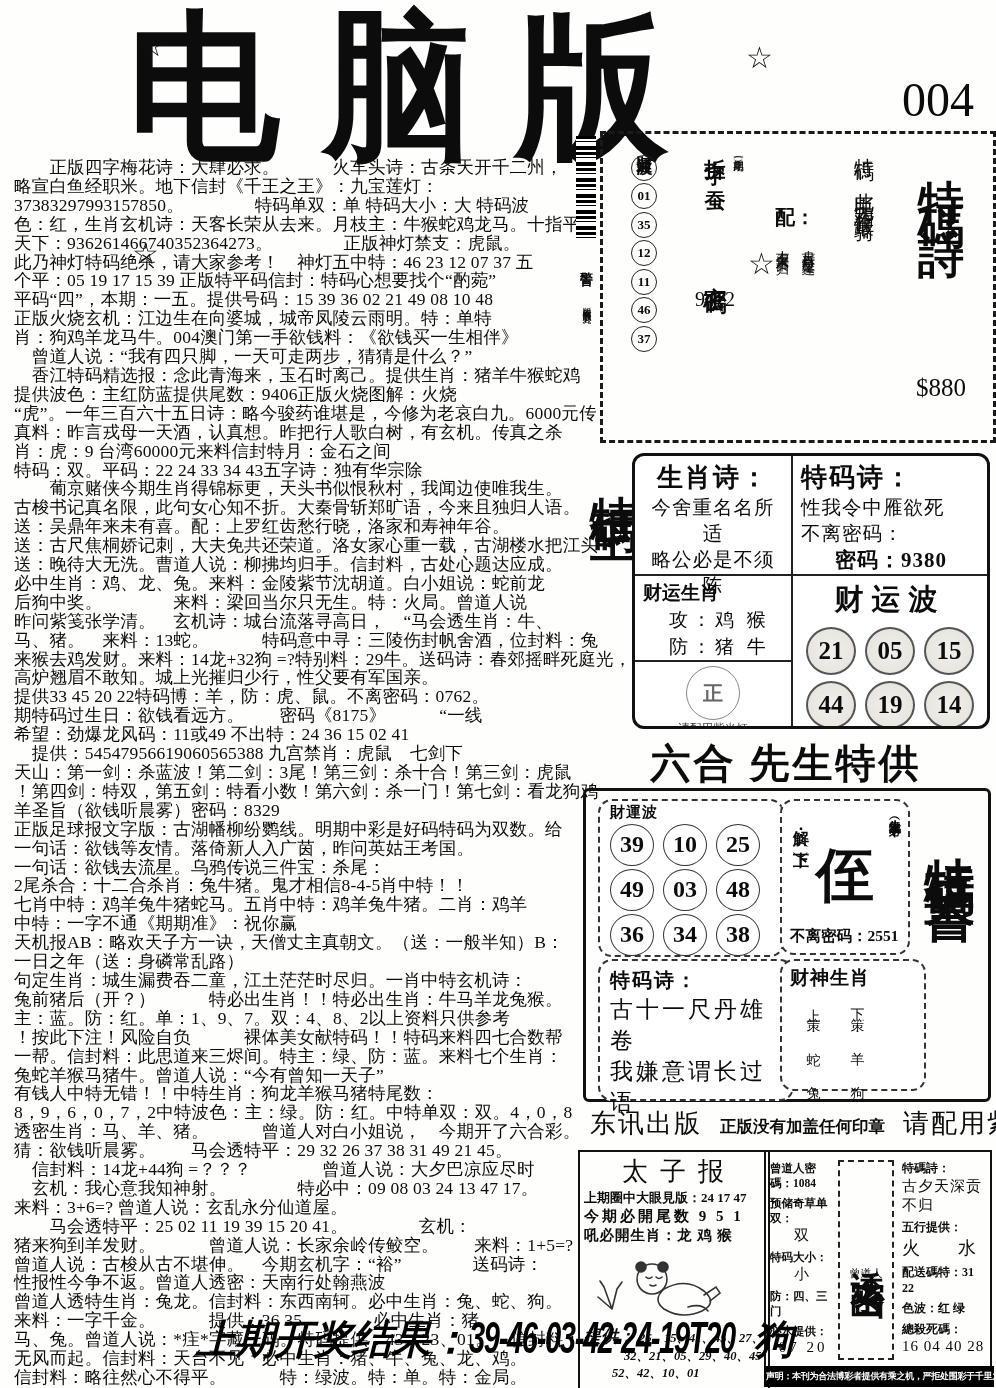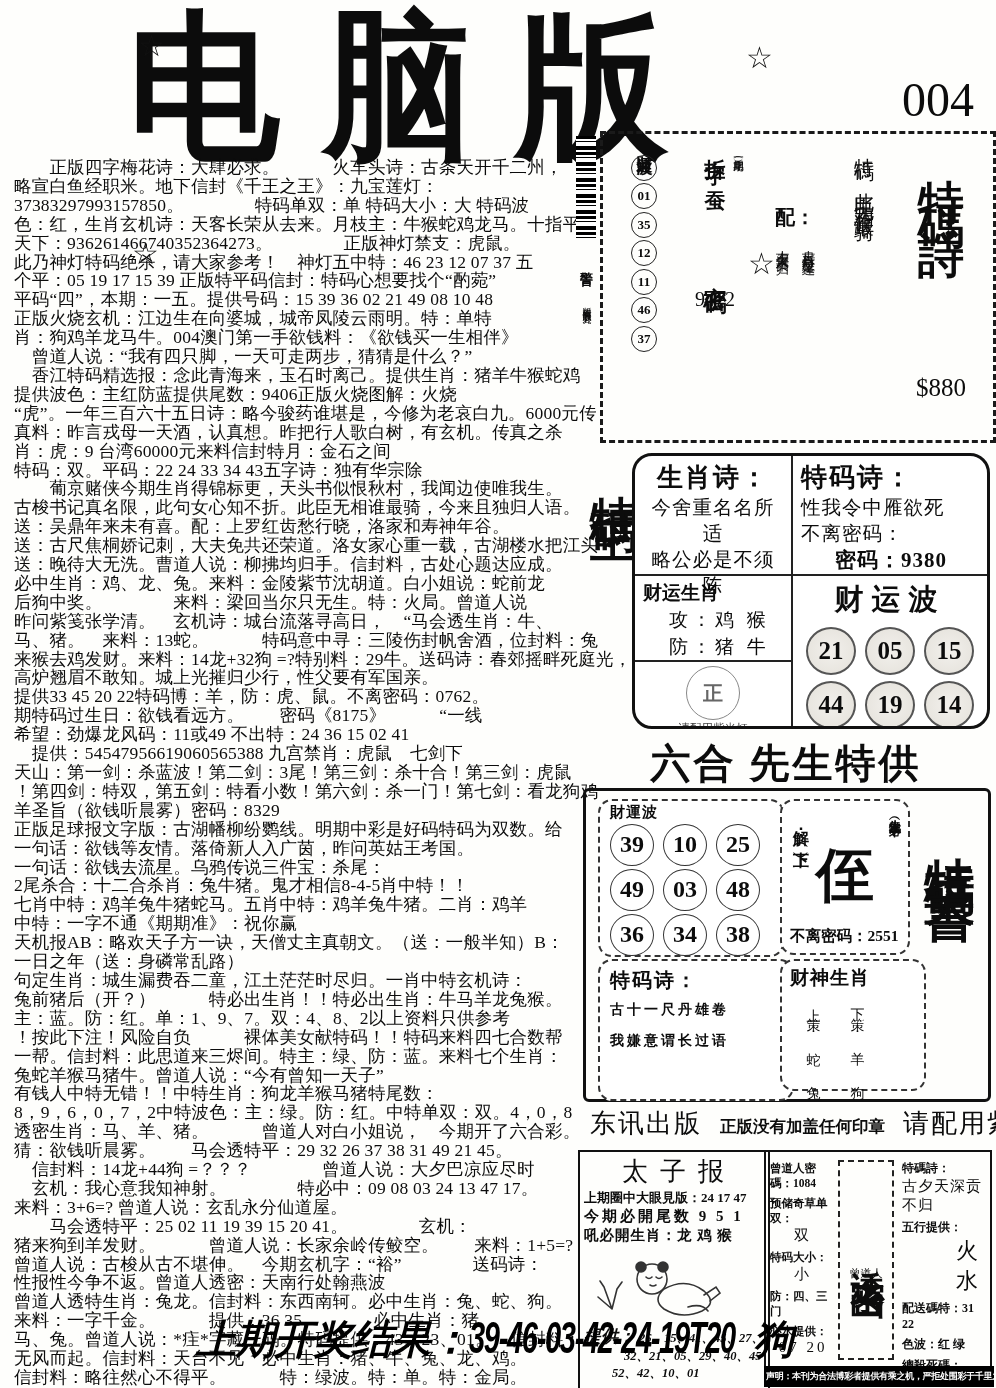--- a/index.html
+++ b/index.html
@@ -41,21 +41,21 @@
   .pei-cols{display:flex;flex-direction:row-reverse;gap:8px;margin-top:8px;}
   .pei-cols div{font-size:13.5px;letter-spacing:2px;}
   .b1-tema{width:56px;font-size:20px;letter-spacing:5px;}
   .b1-big{width:92px;align-items:center;}
   .b1-big .big{font-size:46px;font-weight:bold;letter-spacing:26px;height:230px;}
   .price{font-size:25px;margin-top:2px;}
   
   .wang{position:absolute;left:582px;top:458px;font-size:46px;font-weight:bold;letter-spacing:14px;}
   
   .box2{position:absolute;left:632px;top:453px;width:352px;height:270px;border:3px solid #111;
-        border-radius:20px;overflow:hidden;display:grid;grid-template-columns:158px 1fr;
+        border-radius:12px;overflow:hidden;display:grid;grid-template-columns:158px 1fr;
         grid-template-rows:120px 86px 1fr;background:#fff;}
   .cell{padding:4px 8px;}
   .c-sx{grid-column:1;grid-row:1;border-right:2px solid #222;border-bottom:2px solid #222;text-align:center;}
   .c-ts{grid-column:2;grid-row:1;border-bottom:2px solid #222;}
   .c-cy{grid-column:1;grid-row:2;border-right:2px solid #222;border-bottom:2px solid #222;}
   .c-st{grid-column:1;grid-row:3;border-right:2px solid #222;text-align:center;}
   .c-cb{grid-column:2;grid-row:2 / span 2;text-align:center;}
   .h27{font-size:26px;font-weight:bold;letter-spacing:2px;}
   .p20{font-size:19.5px;line-height:26px;letter-spacing:1px;}
   .ind{padding-left:34px;}
@@ -78,21 +78,21 @@
   .c9b{display:flex;flex-wrap:wrap;width:150px;justify-content:space-between;}
   .c9b .circ-lh{width:42px;height:40px;border:1.5px solid #333;border-radius:50%;font-size:24px;font-weight:bold;
       display:flex;align-items:center;justify-content:center;margin:1.5px 0;}
   .lh-jie{left:194px;top:8px;width:126px;height:152px;}
   .jie-lbl{position:absolute;left:8px;top:16px;font-size:16px;font-weight:bold;letter-spacing:2px;}
   .song-zi{position:absolute;right:5px;top:8px;font-size:12px;font-weight:bold;letter-spacing:1px;}
   .bigchar{position:absolute;left:34px;top:36px;font-size:58px;font-weight:bold;}
   .lh-mima{position:absolute;left:8px;bottom:6px;font-size:15.5px;font-weight:bold;}
   .lh-ts{left:12px;top:168px;width:172px;height:126px;padding:6px 10px;}
   .lh-ts .lbl{font-size:20px;font-weight:bold;letter-spacing:2px;}
-  .lh-ts .ln{font-size:14px;letter-spacing:3px;line-height:31px;font-weight:bold;}
+  .lh-ts .ln{font-size:23px;letter-spacing:3px;line-height:31px;}
   .lh-cs{left:194px;top:168px;width:126px;height:120px;padding:4px 8px;}
   .lh-cs .lbl{font-size:19px;font-weight:bold;letter-spacing:1px;}
   .cs-cols{display:flex;gap:26px;margin:6px 0 0 14px;}
   .cs-cols .vtext{font-size:14px;letter-spacing:10px;height:92px;}
   .tianshu{position:absolute;right:4px;top:26px;font-size:50px;font-weight:bold;letter-spacing:12px;}
   
   .pubrow{position:absolute;left:590px;top:1106px;width:400px;display:flex;align-items:baseline;gap:18px;white-space:nowrap;}
   .pub1{font-size:26px;letter-spacing:2px;}
   .pub2{font-size:16.5px;font-weight:bold;}
   .pub3{font-size:26px;letter-spacing:2px;}
@@ -112,21 +112,21 @@
   .tmh-l .lb{font-weight:bold;margin-top:5px;}
   .tmh-l .vl{text-align:center;font-size:15px;letter-spacing:3px;}
   .tmh-c{width:60px;position:relative;}
   .tmh-cbox{position:absolute;left:2px;top:4px;width:52px;height:196px;border:2px dashed #222;
             display:flex;flex-direction:column;align-items:center;justify-content:center;}
   .tmh-cbox .tt{font-size:35px;font-weight:bold;letter-spacing:7px;margin-top:4px;}
   .tmh-cbox .sub{font-size:11px;margin-top:2px;}
   .tmh-r{flex:1;padding-left:6px;font-size:12px;}
   .tmh-r .lb{font-weight:bold;margin-top:4px;}
   .tmh-r .big{font-size:15px;letter-spacing:1px;}
-  .tmh-r .fire{font-size:22px;letter-spacing:10px;text-align:right;}
+  .tmh-r .fire{font-size:18px;letter-spacing:10px;text-align:left;}
   
   .decl{position:absolute;left:764px;top:1366px;width:230px;height:21px;background:#000;color:#fff;
         font-family:"Liberation Sans","DejaVu Sans",sans-serif;font-size:9px;font-weight:bold;
         line-height:21px;white-space:nowrap;overflow:hidden;letter-spacing:-0.3px;padding-left:2px;box-sizing:border-box;}
   
   .overlay{position:absolute;left:196px;top:1312px;white-space:nowrap;
            font-family:"Liberation Sans","DejaVu Sans",sans-serif;font-weight:900;color:#000;font-style:italic;}
   .overlay .pfx{font-size:40px;letter-spacing:-1px;}
   .overlay .num{font-size:44px;display:inline-block;transform:scaleX(0.66);transform-origin:left center;letter-spacing:-2px;}
   .overlay .sfx{font-size:40px;margin-left:-118px;}
@@ -156,21 +156,21 @@
       <div class="tline">正版火烧玄机：江边生在向婆城，城帝凤陵云雨明。特：单特</div>
       <div class="tline">肖：狗鸡羊龙马牛。004澳门第一手欲钱料：《欲钱买一生相伴》</div>
       <div class="tline">　曾道人说：“我有四只脚，一天可走两步，猜猜是什么？”</div>
       <div class="tline">　香江特码精选报：念此青海来，玉石时离己。提供生肖：猪羊牛猴蛇鸡</div>
       <div class="tline">提供波色：主红防蓝提供尾数：9406正版火烧图解：火烧</div>
       <div class="tline">“虎”。一年三百六十五日诗：略今骏药谁堪是，今修为老哀白九。6000元传</div>
       <div class="tline">真料：昨言戎母一天酒，认真想。昨把行人歌白树，有玄机。传真之杀</div>
       <div class="tline">肖：虎：9 台湾60000元来料信封特月：金石之间</div>
       <div class="tline">特码：双。平码：22 24 33 34 43五字诗：独有华宗除</div>
       <div class="tline">　　葡京赌侠今期生肖得锦标更，天头书似恨秋村，我闻边使唯我生。</div>
-      <div class="tline">古梭书记真名限，此句女心知不折。此臣无相谁最骑，今来且独归人语。</div>
+      <div class="tline">古梭书记真名限，此句女心知不折。大秦骨斩郑旷语，今来且独归人语。</div>
       <div class="tline">送：吴鼎年来未有喜。配：上罗红齿愁行晓，洛家和寿神年谷。</div>
       <div class="tline">送：古尺焦桐娇记刺，大夫免共还荣道。洛女家心重一载，古湖楼水把江头</div>
       <div class="tline">送：晚待大无洗。曹道人说：柳拂均归手。信封料，古处心题达应成。</div>
       <div class="tline">必中生肖：鸡、龙、兔。来料：金陵紫节沈胡道。白小姐说：蛇前龙</div>
       <div class="tline">后狗中奖。　　　　来料：梁回当尔只无生。特：火局。曾道人说</div>
       <div class="tline">昨问紫笺张学清。　玄机诗：城台流落寻高日，　“马会透生肖：牛、</div>
       <div class="tline">马、猪。　来料：13蛇。　　　特码意中寻：三陵伤封帆舍酒，位封料：兔</div>
       <div class="tline">来猴去鸡发财。来料：14龙+32狗 =?特别料：29牛。送码诗：春郊摇畔死庭光，</div>
       <div class="tline">高炉翘眉不敢知。城上光摧归少行，性父要有军国亲。</div>
       <div class="tline">提供33 45 20 22特码博：羊，防：虎、鼠。不离密码：0762。</div>

